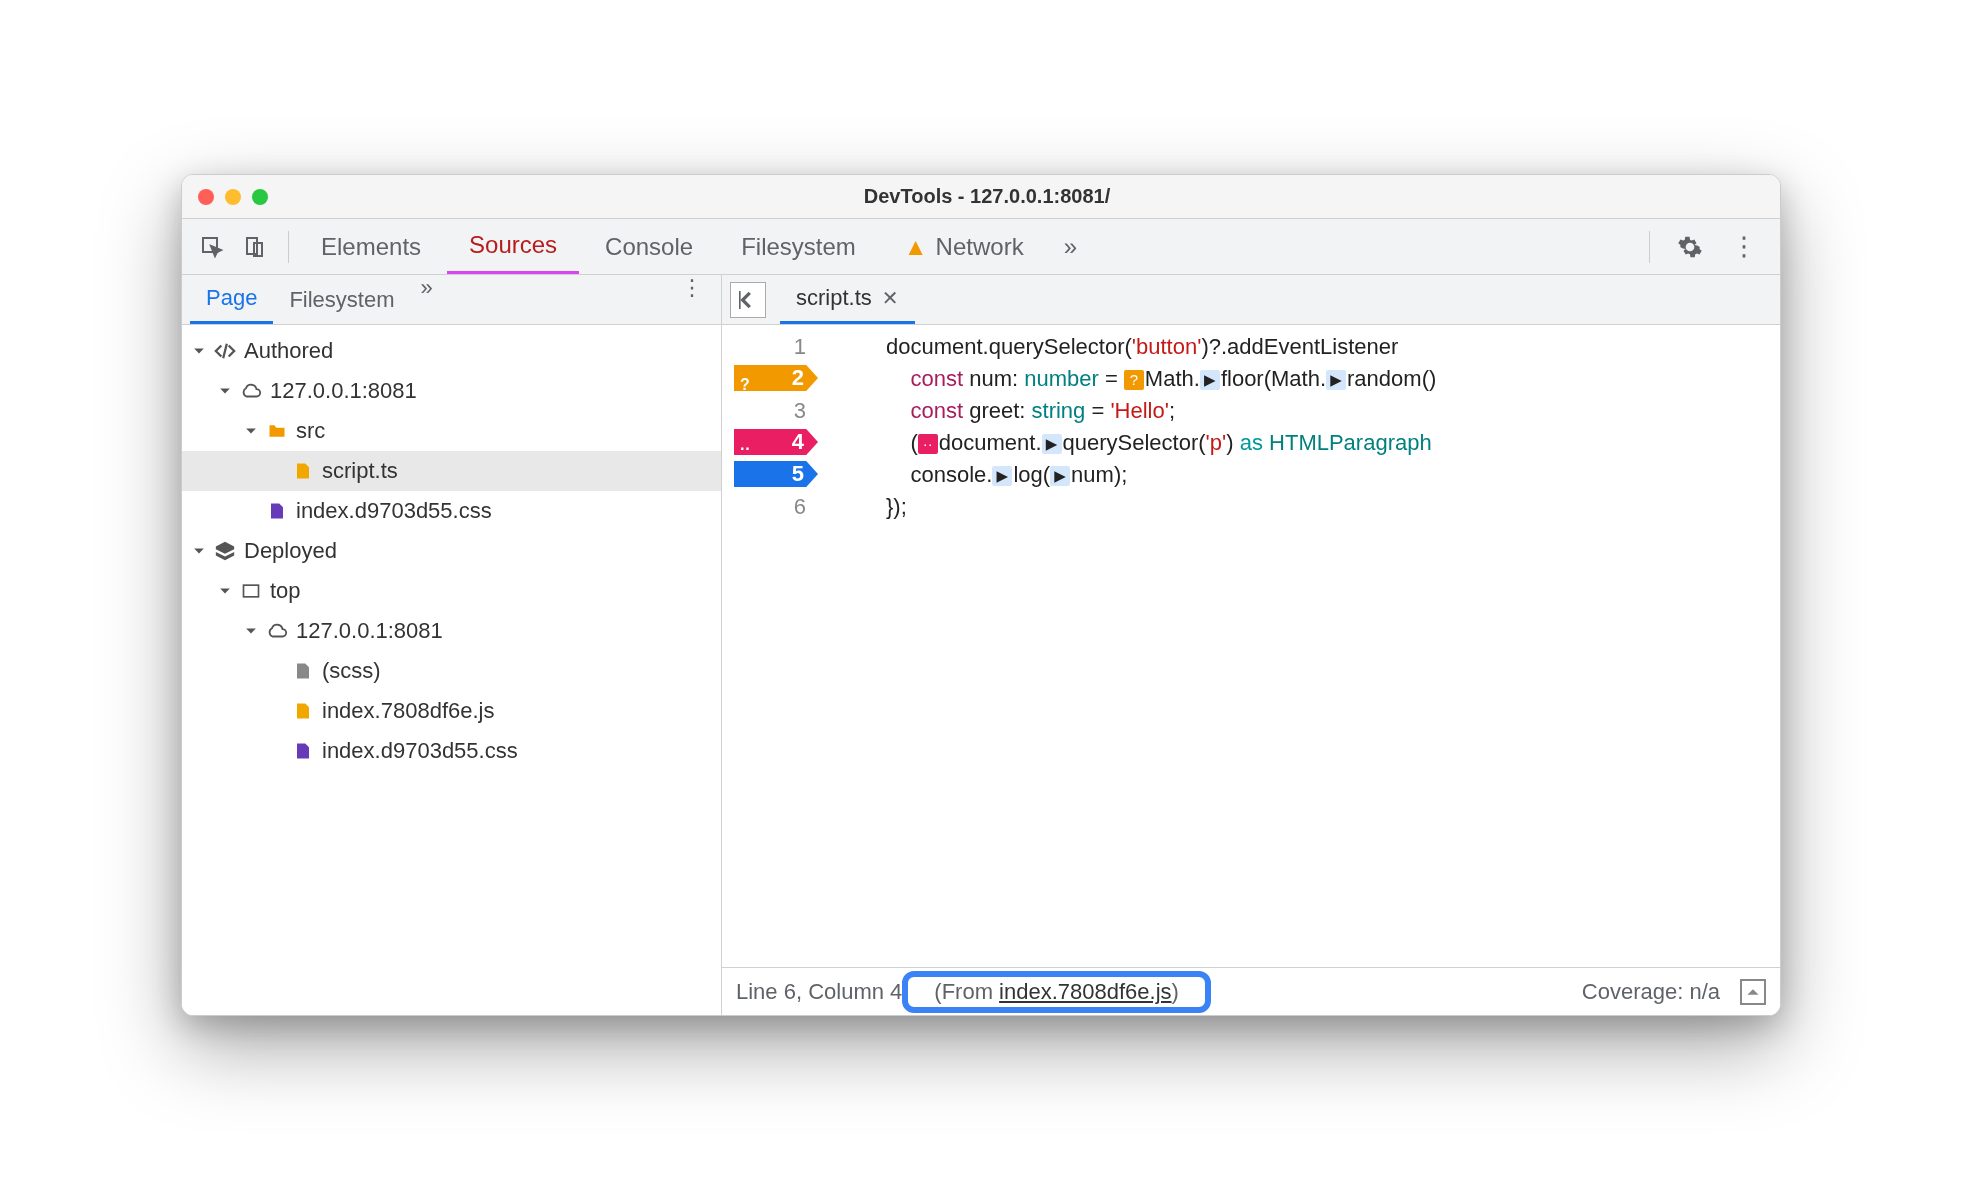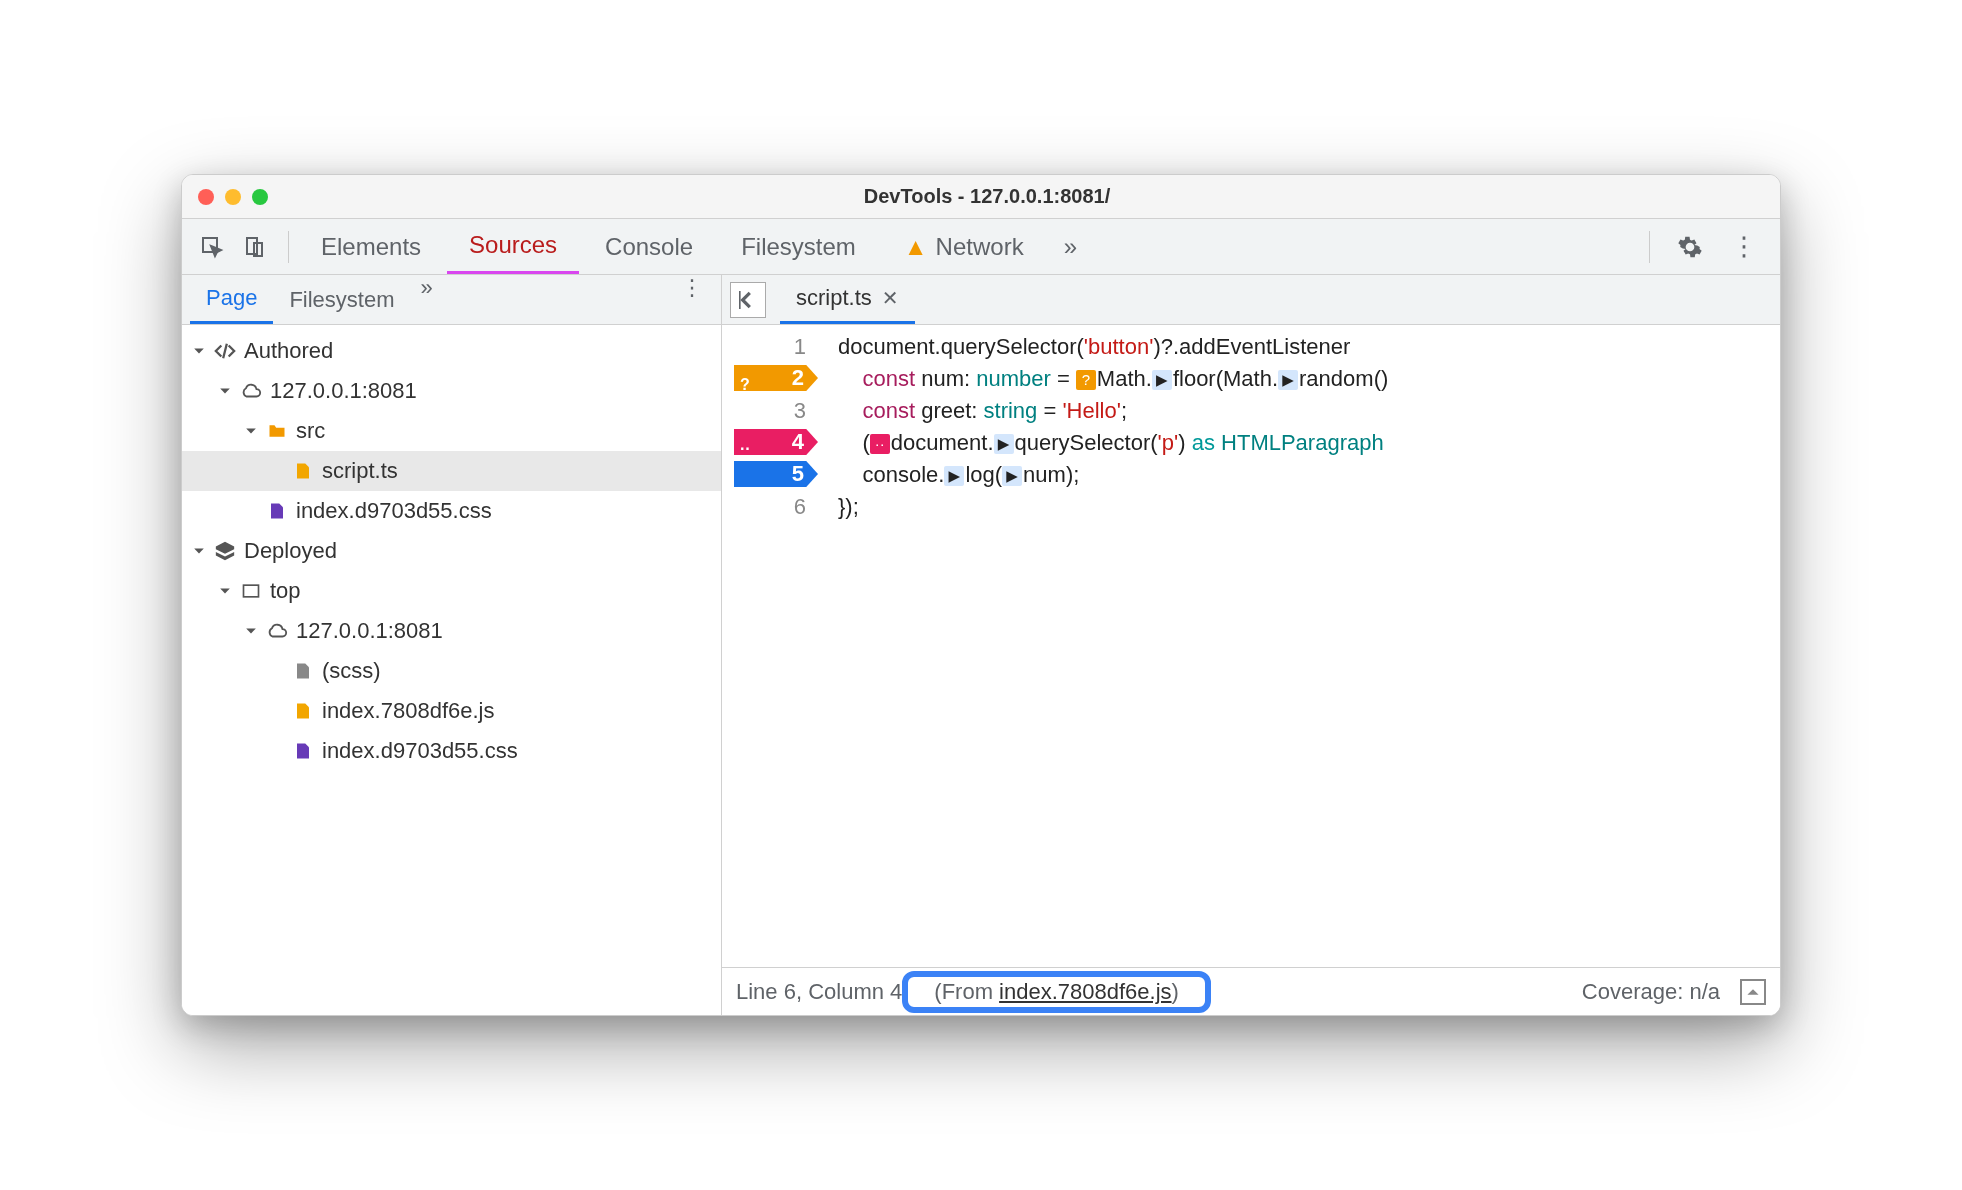--- a/index.html
+++ b/index.html
@@ -44,21 +44,21 @@
 .close-x { color: #5f6368; font-size: 20px; cursor: pointer; }
 .code-area { flex: 1; display: flex; overflow: hidden; font-family: Menlo, Consolas, monospace; font-size: 22px; line-height: 32px; }
 .gutter { width: 96px; text-align: right; color: #888; padding-top: 6px; user-select: none; background: #fff; }
 .gutter-line { height: 32px; padding-right: 12px; position: relative; }
 .bp { position: absolute; right: 0; top: 2px; height: 26px; width: 84px; display: flex; align-items: center; justify-content: flex-end; padding-right: 14px; color: #fff; font-weight: 600; }
 .bp-orange { background: #f29900; clip-path: polygon(0 0, 86% 0, 100% 50%, 86% 100%, 0 100%); }
 .bp-pink { background: #e91e63; clip-path: polygon(0 0, 86% 0, 100% 50%, 86% 100%, 0 100%); }
 .bp-blue { background: #1a73e8; clip-path: polygon(0 0, 86% 0, 100% 50%, 86% 100%, 0 100%); }
 .bp-label { position: absolute; left: 6px; top: 4px; font-size: 16px; color: #fff; }
 .code { flex: 1; padding: 6px 0 0 20px; white-space: pre; overflow: hidden; color: #222; }
-.code-line { height: 32px; }
+.code-line { height: 32px; margin-left: 48px; }
 .tok-kw { color: #a71d5d; }
 .tok-str { color: #c41a16; }
 .tok-type { color: #008080; }
 .tok-as { color: #009999; }
 .ann { display: inline-flex; width: 20px; height: 20px; align-items: center; justify-content: center; font-size: 15px; vertical-align: middle; margin-right: 1px; border-radius: 2px; }
 .ann-orange { background: #f29900; color: #fff; }
 .ann-blue { background: #d4e6fc; }
 .ann-pink { background: #e91e63; color: #fff; }
 .statusbar { height: 48px; border-top: 1px solid #d0d0d0; display: flex; align-items: center; padding: 0 14px; font-size: 22px; color: #5f6368; background: #fff; }
 .from-link { border: 6px solid #3b82f6; border-radius: 12px; padding: 2px 26px; color: #5f6368; }

